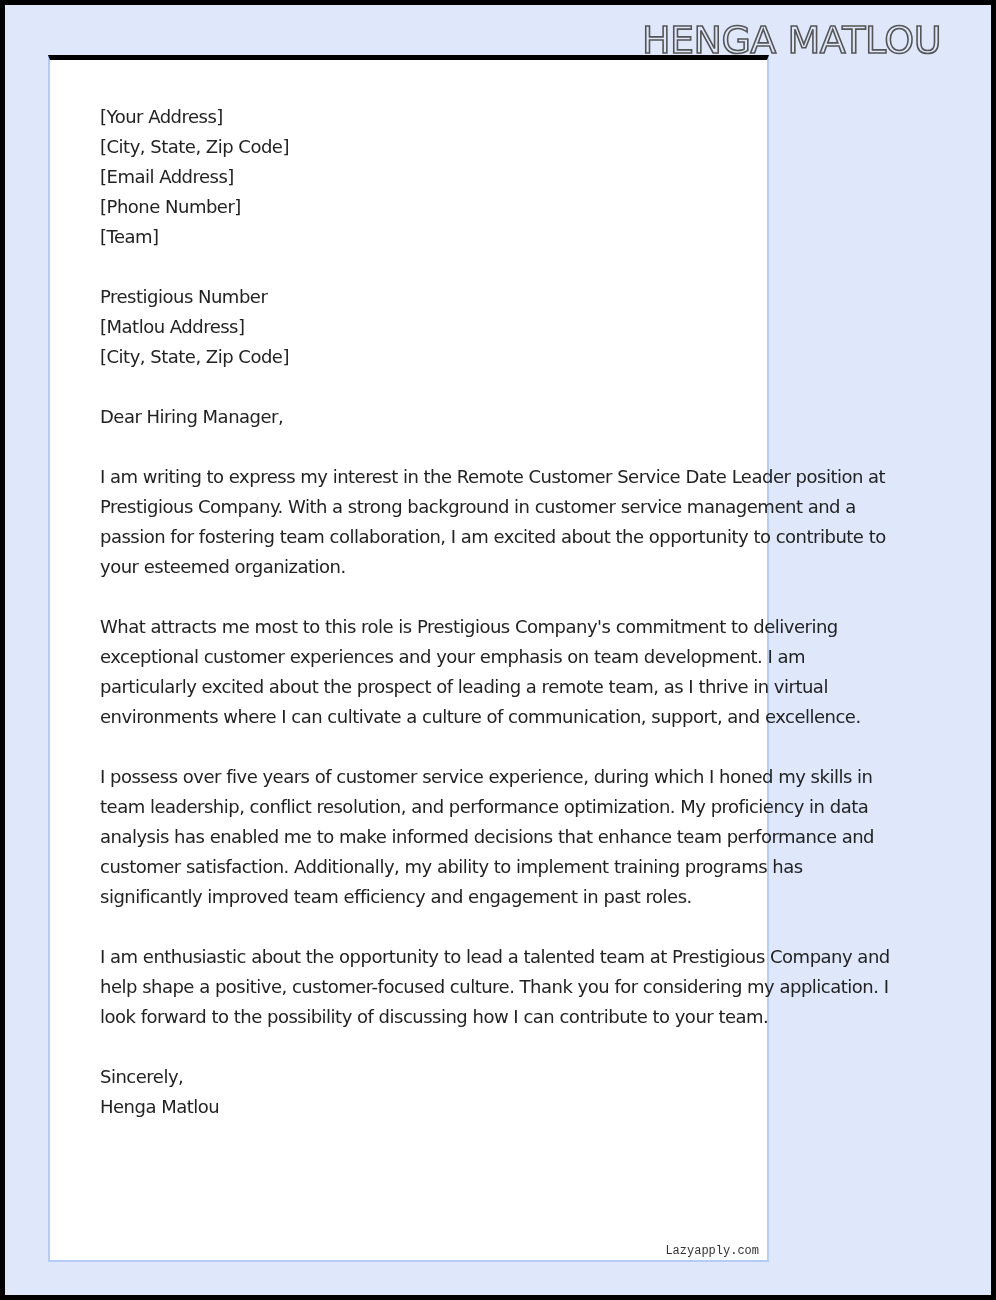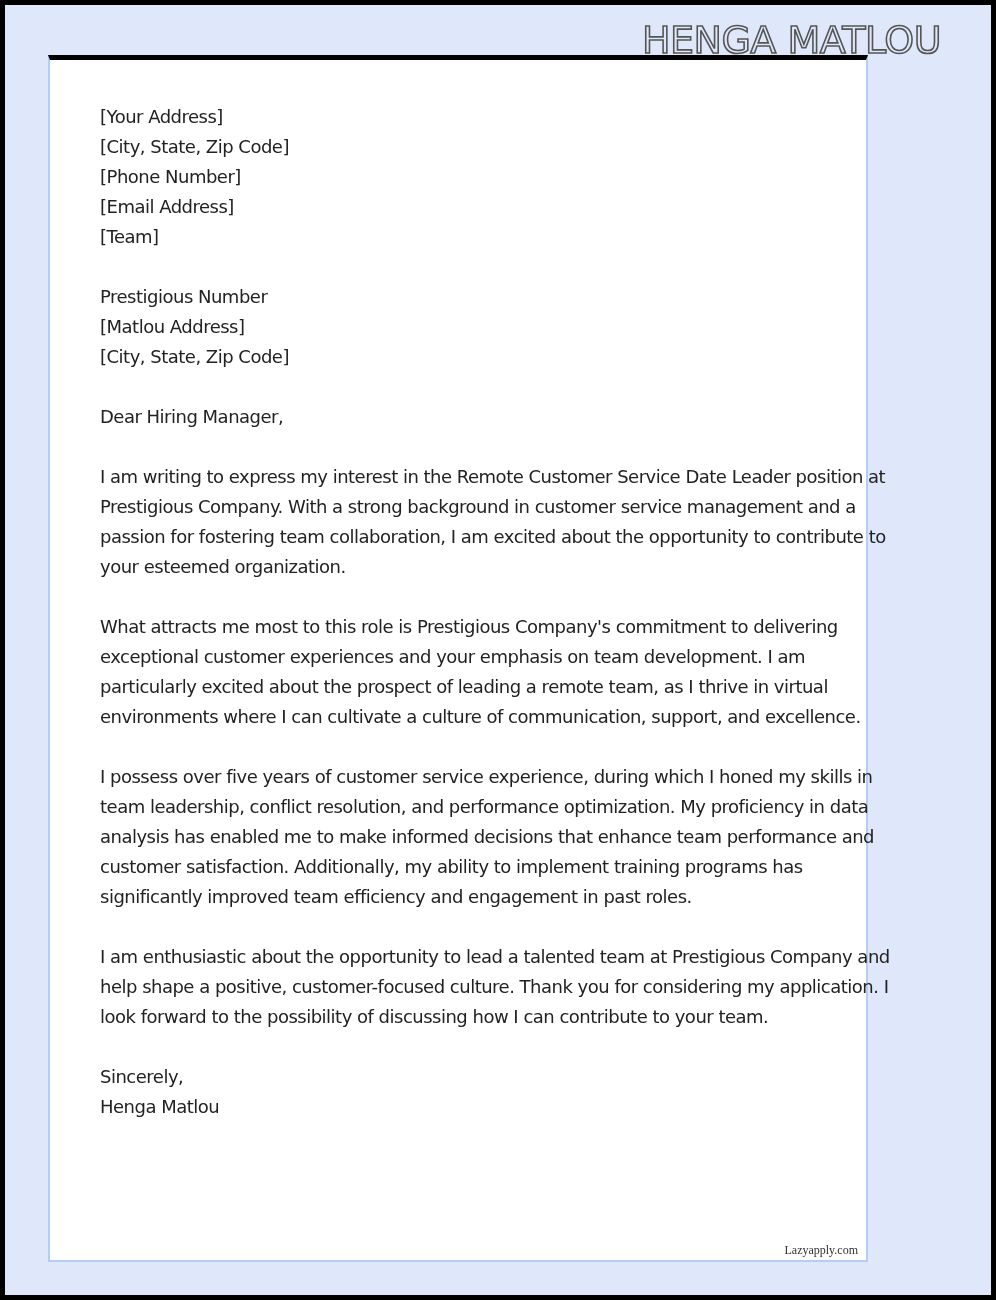--- a/index.html
+++ b/index.html
@@ -12,51 +12,51 @@
   .title {
     position: absolute; right: 50px; top: 12px;
     font-family: "DejaVu Sans", sans-serif;
     font-size: 38px; letter-spacing: -0.5px;
     color: #dfe8fa;
     -webkit-text-stroke: 1.6px #555;
     font-weight: normal; line-height: 46px;
   }
   .page {
     position: absolute; left: 43px; top: 50px;
-    width: 820px; height: 1207px; box-sizing: border-box;
+    width: 721px; height: 1207px; box-sizing: border-box;
     background: #fff;
     border-left: 2px solid #b3cdf5; border-right: 2px solid #b3cdf5; border-bottom: 2px solid #b3cdf5;
     border-top: 5px solid #000;
   }
   .content {
     position: absolute; left: 50px; top: 42px; width: 800px;
     font-size: 18px; line-height: 30px; color: #222;
     font-family: "DejaVu Sans", sans-serif;
     letter-spacing: -0.5px;
   }
   .content p { margin: 0 0 30px 0; }
   .line { display: block; }
   .date { color: #2f86e0; margin-top: -20px; }
   .footer {
     position: absolute; right: 8px; bottom: 2px;
-    font-size: 12px; color: #333; font-family: Liberation Serif, serif;
+    font-size: 12px; color: #333; font-family: Liberation Mono, monospace;
   }
 </style>
 </head>
 <body>
 
 <div class="title">HENGA MATLOU</div>
 
 <div class="page">
   <div class="content">
     <p>
       <span class="line">[Your Address]</span>
       <span class="line">[City, State, Zip Code]</span>
+      <span class="line">[Email Address]</span>
       <span class="line">[Phone Number]</span>
-      <span class="line">[Email Address]</span>
       <span class="line">[Team]</span>
     </p>
     <p>
       <span class="line">Prestigious Number</span>
       <span class="line">[Matlou Address]</span>
       <span class="line">[City, State, Zip Code]</span>
     </p>
     <p>Dear Hiring Manager,</p>
     <p>I am writing to express my interest in the Remote Customer Service Date Leader position at Prestigious Company. With a strong background in customer service management and a passion for fostering team collaboration, I am excited about the opportunity to contribute to your esteemed organization.</p>
     <p>What attracts me most to this role is Prestigious Company's commitment to delivering exceptional customer experiences and your emphasis on team development. I am particularly excited about the prospect of leading a remote team, as I thrive in virtual environments where I can cultivate a culture of communication, support, and excellence.</p>

